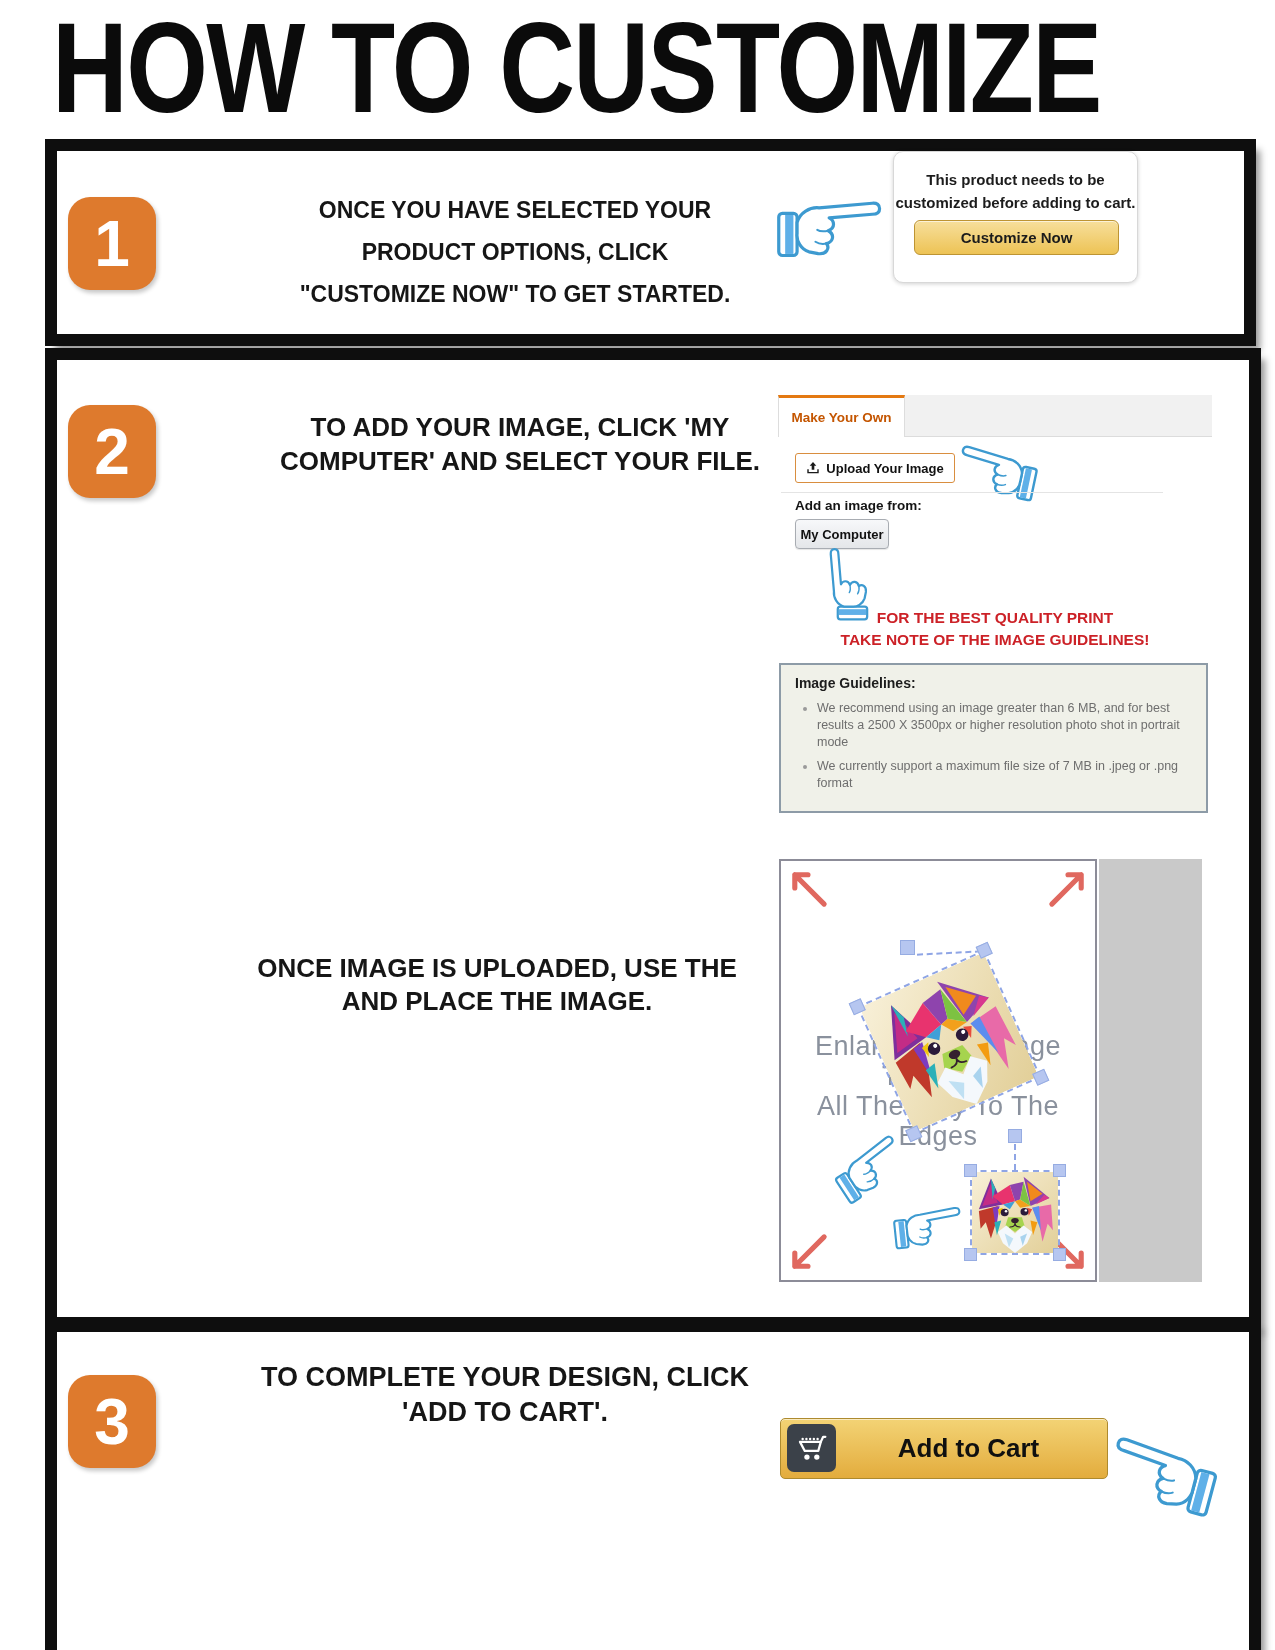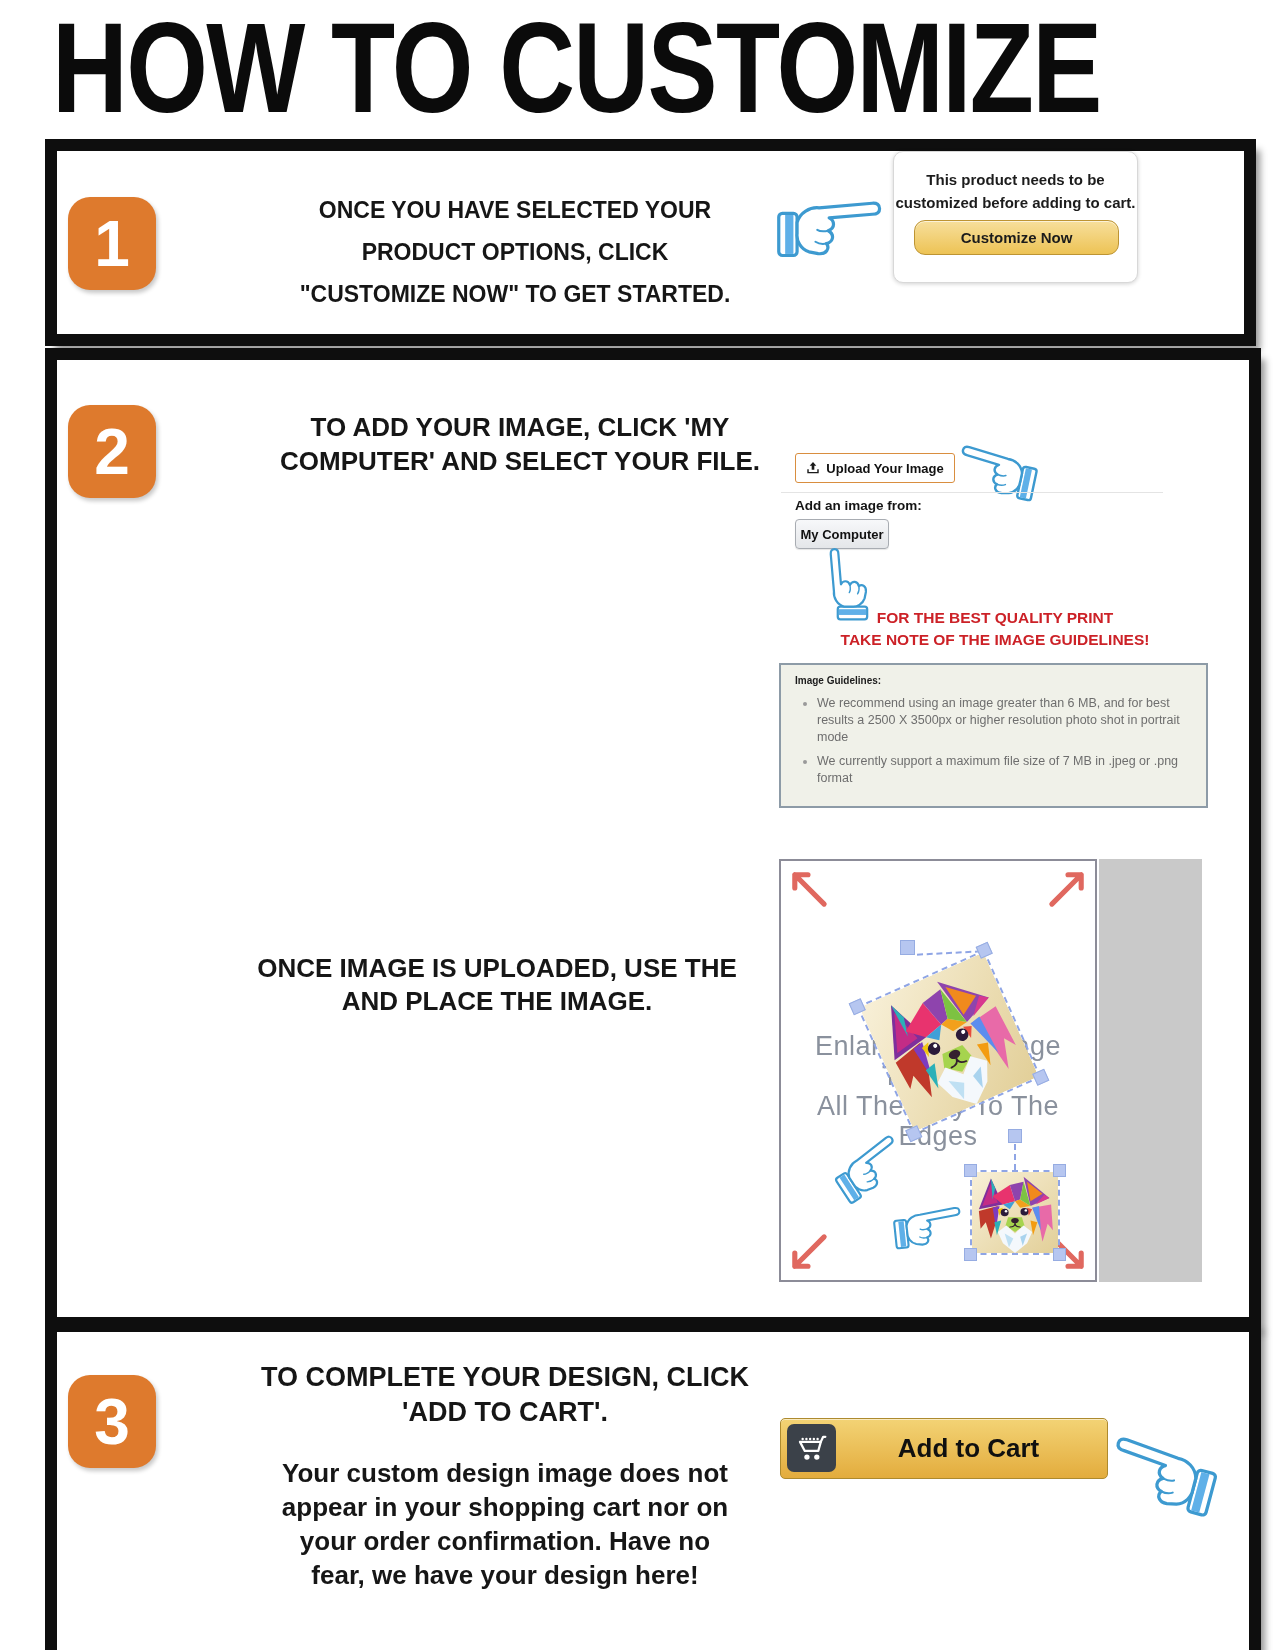--- a/index.html
+++ b/index.html
@@ -17,21 +17,21 @@
   .s1lines{font-size:23px;line-height:42px;}
   .s2head{font-size:26px;line-height:34px;}
   .s2cap{font-size:26px;line-height:33px;}
   .s3head{font-size:27px;line-height:35px;}
   .s3body{font-size:26px;line-height:34px;}
   
   .card{position:absolute;background:#fff;border:1px solid #d8d8d8;border-radius:10px;
         box-shadow:0 1px 4px rgba(0,0,0,.18);}
   .card-msg{margin-top:16px;text-align:center;font-size:15px;line-height:23px;
             font-weight:600;color:#1c1c1c;}
-  .gold-btn{position:absolute;left:20px;top:68px;width:203px;height:33px;border-radius:11px;
+  .gold-btn{position:absolute;left:20px;top:68px;width:203px;height:33px;border-radius:6px;
             border:1px solid #BD9433;background:linear-gradient(#F7DF9C,#EDC355);
             font-size:15px;font-weight:700;color:#1b1b1b;display:flex;align-items:center;
             justify-content:center;box-shadow:inset 0 1px 0 rgba(255,255,255,.6);}
   
   .panel{position:absolute;background:#fff;}
   .tabrow{position:absolute;left:0;top:0;width:434px;height:42px;display:flex;}
   .tab-active{width:127px;height:42px;background:#fff;border-top:3px solid #E47911;
               border-left:1px solid #ddd;border-right:1px solid #ddd;box-sizing:border-box;
               display:flex;align-items:center;justify-content:center;
               font-size:13.5px;font-weight:700;color:#C45500;}
@@ -42,21 +42,21 @@
   .divider{position:absolute;left:3px;top:97px;width:382px;height:1px;background:#e4e4e4;}
   .lbl-add{position:absolute;left:17px;top:103px;font-size:13.5px;font-weight:700;color:#141414;}
   .btn-mycomp{position:absolute;left:17px;top:124px;width:92px;height:28px;border-radius:4px;
               border:1px solid #A8ACB2;background:linear-gradient(#F7F8FA,#E4E6E9);
               display:flex;align-items:center;justify-content:center;
               font-size:13px;font-weight:600;color:#111;box-shadow:0 1px 1px rgba(0,0,0,.1);}
   .redline{position:absolute;left:0;width:434px;text-align:center;font-weight:800;
            font-size:15.5px;color:#CC2127;}
   .guidebox{position:absolute;left:1px;top:268px;width:429px;background:#F0F1E9;
             border:2px solid #8D9BA7;box-sizing:border-box;padding:10px 14px 12px 14px;}
-  .guide-h{font-size:10px;font-weight:700;color:#1c1c1c;}
+  .guide-h{font-size:14px;font-weight:700;color:#1c1c1c;}
   .guidebox ul{margin:9px 0 0 22px;padding:0;}
   .guidebox li{font-size:12.5px;line-height:17px;color:#6E6E6E;margin-bottom:7px;}
   .guidebox li::marker{color:#9a9a9a;}
   
   .canvas{position:absolute;background:#fff;border:2px solid #8C8C98;box-sizing:border-box;}
   .graystrip{position:absolute;background:#C9C9C9;}
   .ph-text{position:absolute;left:0;top:170px;width:100%;text-align:center;
            font-size:27px;line-height:30px;color:#8A919D;letter-spacing:.5px;font-weight:400;}
   .selbox{position:absolute;border:2px dashed #8FA5E5;box-sizing:border-box;}
   .handle{position:absolute;width:13px;height:13px;background:#B6C6F0;border:1px solid #96ACE2;
@@ -169,20 +169,24 @@
   </section>
 
   <section class="stepbox" style="left:45px;top:348px;width:1192px;height:957px;">
     <div class="badge" style="left:11px;top:45px;">2</div>
     <div class="boldlines s2head" style="left:90px;top:50px;width:746px;">
       <div>TO ADD YOUR IMAGE, CLICK 'MY</div>
       <div>COMPUTER' AND SELECT YOUR FILE.</div>
     </div>
 
     <div class="panel" style="left:721px;top:35px;width:434px;height:412px;">
+      <div class="tabrow">
+        <div class="tab-active">Make Your Own</div>
+        <div class="tab-rest"></div>
+      </div>
       <div class="btn-upload">
         <svg style="width:14px;height:14px;">
             <use href="#sym-upload"></use>
           </svg>
         <span>Upload Your Image</span>
       </div>
       <div class="hand" style="left:175px;top:52px;width:86px;height:50px;transform:scaleX(-1) rotate(-12deg);">
         <svg>
             <use href="#sym-hand"></use>
           </svg>
@@ -269,26 +273,20 @@
     </div>
     <div class="graystrip" style="left:1042px;top:499px;width:103px;height:423px;"></div>
   </section>
 
   <section class="stepbox" style="left:45px;top:1320px;width:1192px;height:326px;">
     <div class="badge" style="left:11px;top:43px;">3</div>
     <div class="boldlines s3head" style="left:98px;top:28px;width:700px;">
       <div>TO COMPLETE YOUR DESIGN, CLICK</div>
       <div>'ADD TO CART'.</div>
     </div>
-    <div class="boldlines s3body" style="left:98px;top:124px;width:700px;">
-      <div>Your custom design image does not</div>
-      <div>appear in your shopping cart nor on</div>
-      <div>your order confirmation. Have no</div>
-      <div>fear, we have your design here!</div>
-    </div>
     <div class="atc" style="left:723px;top:86px;">
       <div class="atc-sq">
         <svg width="32" height="32">
             <use href="#sym-cart"></use>
           </svg>
       </div>
       <div class="atc-lbl">Add to Cart</div>
     </div>
     <div class="hand" style="left:1048px;top:104px;width:112px;height:78px;transform:scaleX(-1) rotate(-15deg);">
       <svg>

